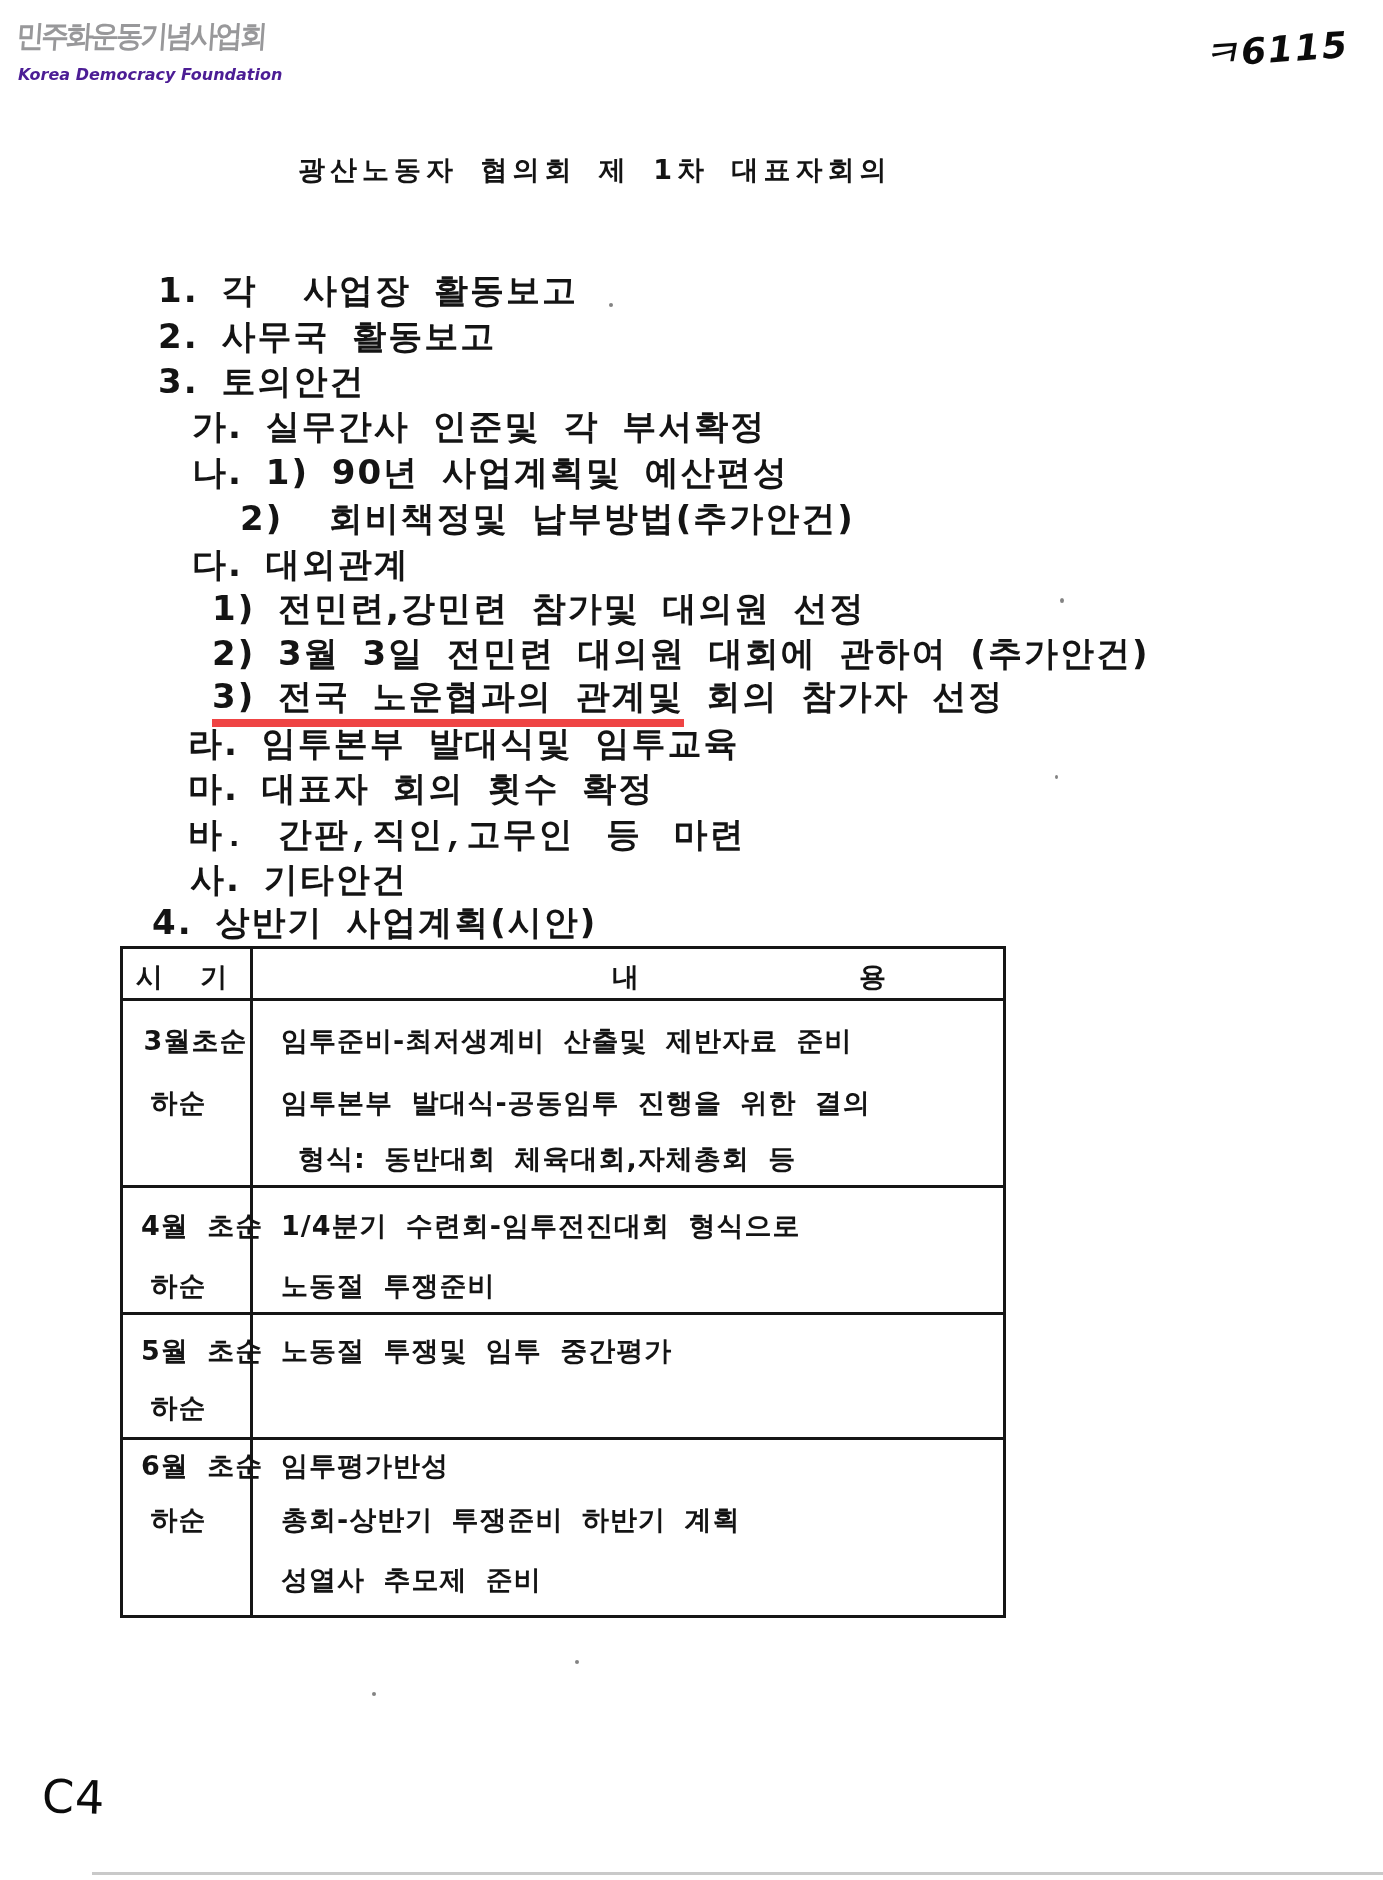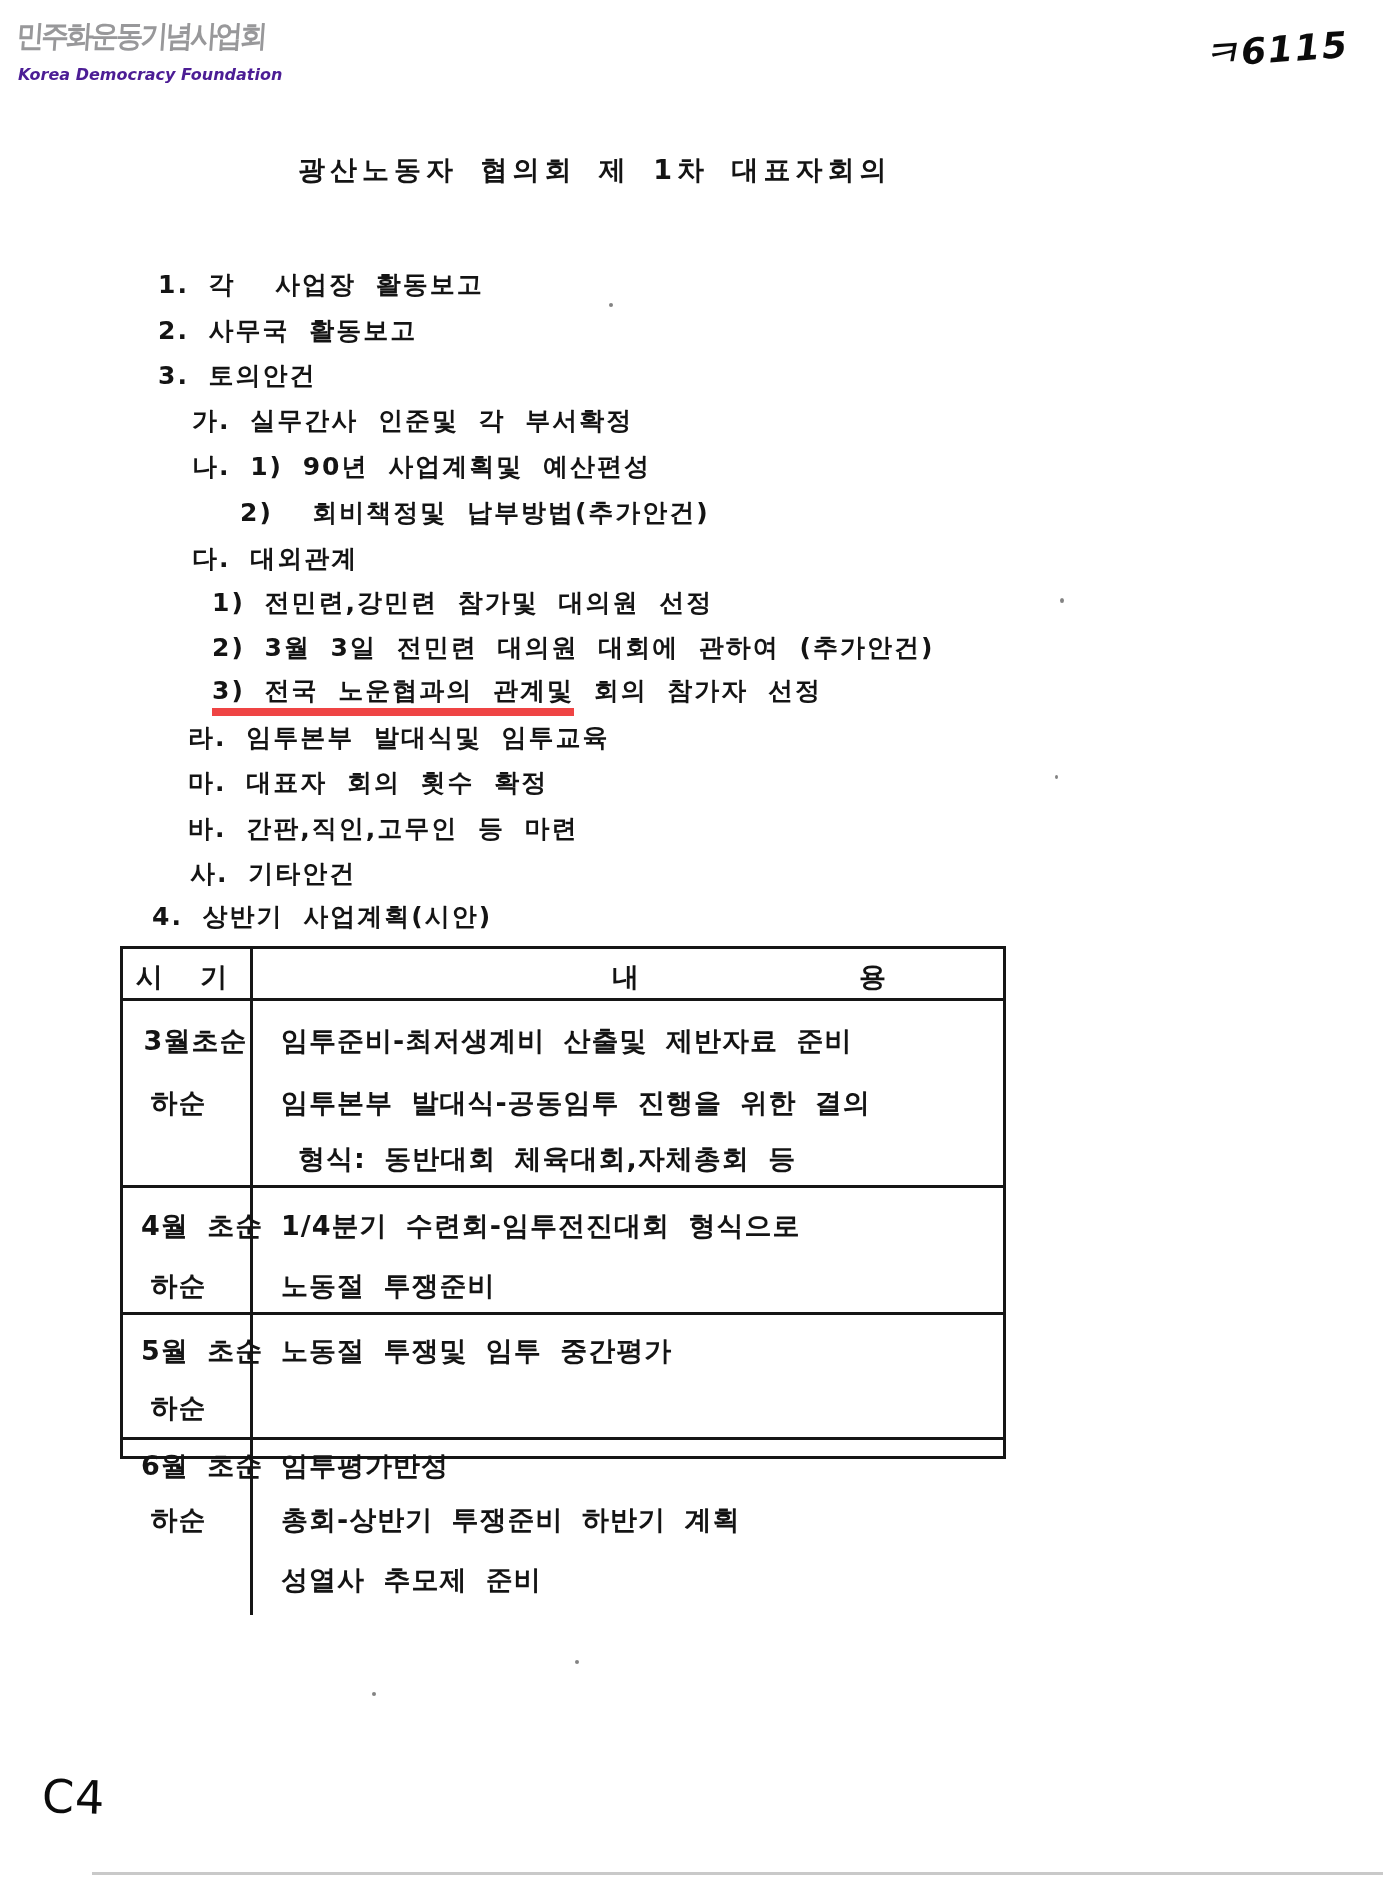--- a/index.html
+++ b/index.html
@@ -52,30 +52,30 @@
 
   
   .doc-title {
     position: absolute; left: 298px; top: 152px;
     font-size: 27px; font-weight: bold;
     letter-spacing: 5px; word-spacing: 8px;
     white-space: pre;
   }
   .line {
     position: absolute;
-    font-size: 25px; font-weight: bold;
+    font-size: 34px; font-weight: bold;
     letter-spacing: 2px; word-spacing: 9px;
     white-space: pre;
   }
   .u-part { border-bottom: 8px solid #ef4444; padding-bottom: 3px; }
 
   
   .sched-table {
     position: absolute; left: 120px; top: 946px;
-    width: 886px; height: 513px;
+    width: 886px; height: 672px;
     border: 3px solid #161616;
   }
   .t-row { position: relative; display: flex; border-bottom: 3px solid #161616; }
   .t-row.last { border-bottom: none; }
   .t-period {
     position: relative; width: 130px; flex: 0 0 130px;
     border-right: 3px solid #161616;
   }
   .t-content { position: relative; flex: 1 1 auto; }
   .t-text {
@@ -115,21 +115,21 @@
   <div class="line" style="left:158px; top:359px;">3. 토의안건</div>
   <div class="line" style="left:192px; top:404px;">가. 실무간사 인준및 각 부서확정</div>
   <div class="line" style="left:192px; top:450px;">나. 1) 90년 사업계획및 예산편성</div>
   <div class="line" style="left:240px; top:496px;">2)  회비책정및 납부방법(추가안건)</div>
   <div class="line" style="left:192px; top:542px;">다. 대외관계</div>
   <div class="line" style="left:212px; top:586px;text-align:center;">1) 전민련,강민련 참가및 대의원 선정</div>
   <div class="line" style="left:212px; top:631px;">2) 3월 3일 전민련 대의원 대회에 관하여 (추가안건)</div>
   <div class="line" style="left:212px; top:674px;"><span class="u-part">3) 전국 노운협과의 관계및</span><span> 회의 참가자 선정</span></div>
   <div class="line" style="left:188px; top:721px;">라. 임투본부 발대식및 임투교육</div>
   <div class="line" style="left:188px; top:766px;">마. 대표자 회의 횟수 확정</div>
-  <div class="line" style="left:188px; top:812px;">바. 간판,직인,고무인 등 마련</div>
+  <div class="line" style="left:188px; top:812px;font-family:Liberation Mono, monospace;">바. 간판,직인,고무인 등 마련</div>
   <div class="line" style="left:190px; top:857px;">사. 기타안건</div>
   <div class="line" style="left:152px; top:900px;">4. 상반기 사업계획(시안)</div>
 
   <div class="sched-table">
 
     <div class="t-row t-header" style="height:52px;">
       <div class="t-period">
         <div class="t-text hdr-period">시 기</div>
       </div>
       <div class="t-content">

